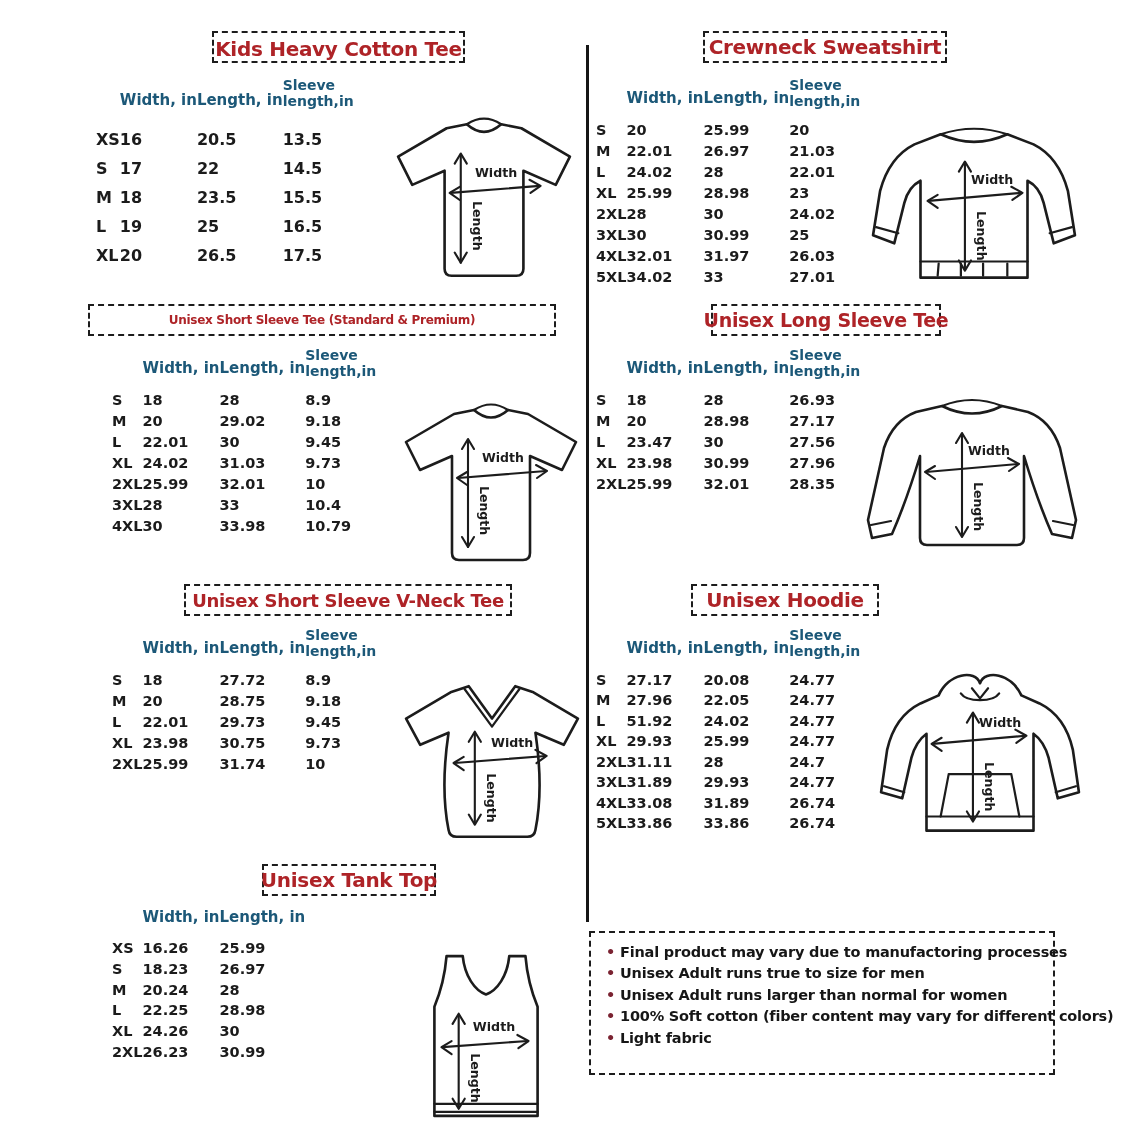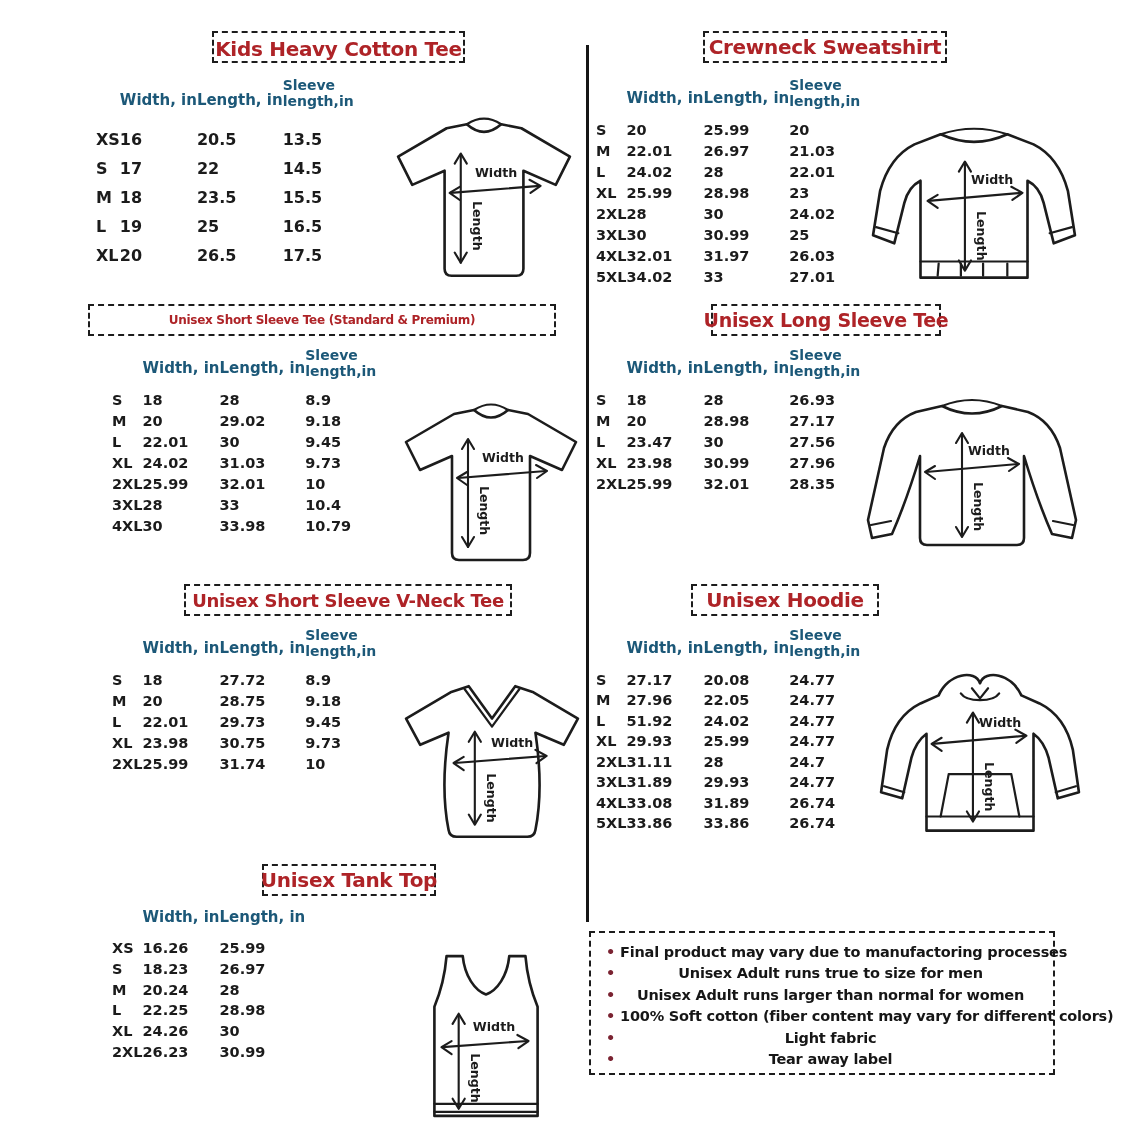--- a/index.html
+++ b/index.html
@@ -46,21 +46,21 @@
   .garment .body { stroke-width:2.6; fill:#ffffff; }
   .garment .seam { stroke-width:2.2; }
   .garment .arrow { stroke-width:2.1; }
   .garment .band { fill:#c2c2c2; stroke:none; }
   .garment text { font-family:"DejaVu Sans", sans-serif; font-size:12.5px; font-weight:bold; fill:#1c1c1c; }
 
   .notes-box {
     position:absolute; border:2.5px dashed #1c1c1c; background:#ffffff;
     padding:9px 12px 6px 14px;
   }
-  .notes-box ul { list-style:none;text-align:center; }
+  .notes-box ul { list-style:none; }
   .notes-box li {
     position:relative; padding-left:15px; font-size:14.5px; font-weight:bold;
     color:#161616; line-height:21.4px; white-space:nowrap; letter-spacing:-0.2px;
   }
   .notes-box li::before { content:"•"; position:absolute; left:1px; color:#7a2231; }
 </style>
 </head>
 <body>
 
 <div class="sheet">
@@ -577,17 +577,16 @@
     </svg>
   </section>
 
   <div class="notes-box" style="left:589px; top:931px; width:466px; height:144px;">
     <ul>
         <li>Final product may vary due to manufactoring processes</li>
         <li>Unisex Adult runs true to size for men</li>
         <li>Unisex Adult runs larger than normal for women</li>
         <li>100% Soft cotton (fiber content may vary for different colors)</li>
         <li>Light fabric</li>
-        <li>Tear away label</li>
       </ul>
   </div>
 
 </div>
 
 </body></html>

